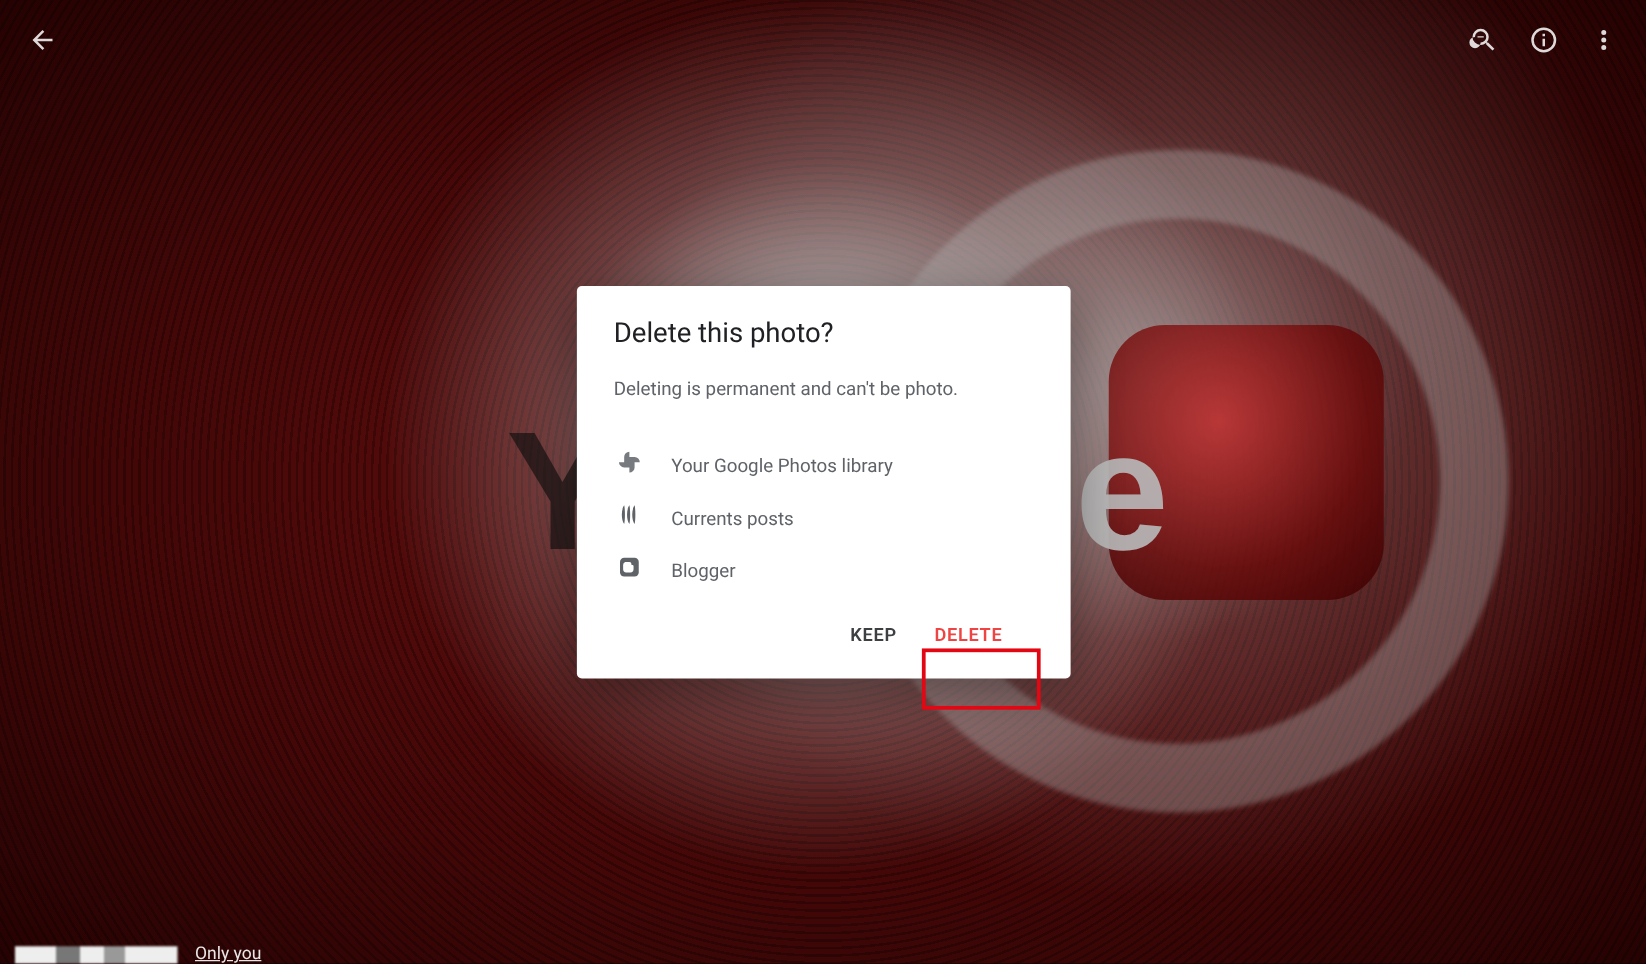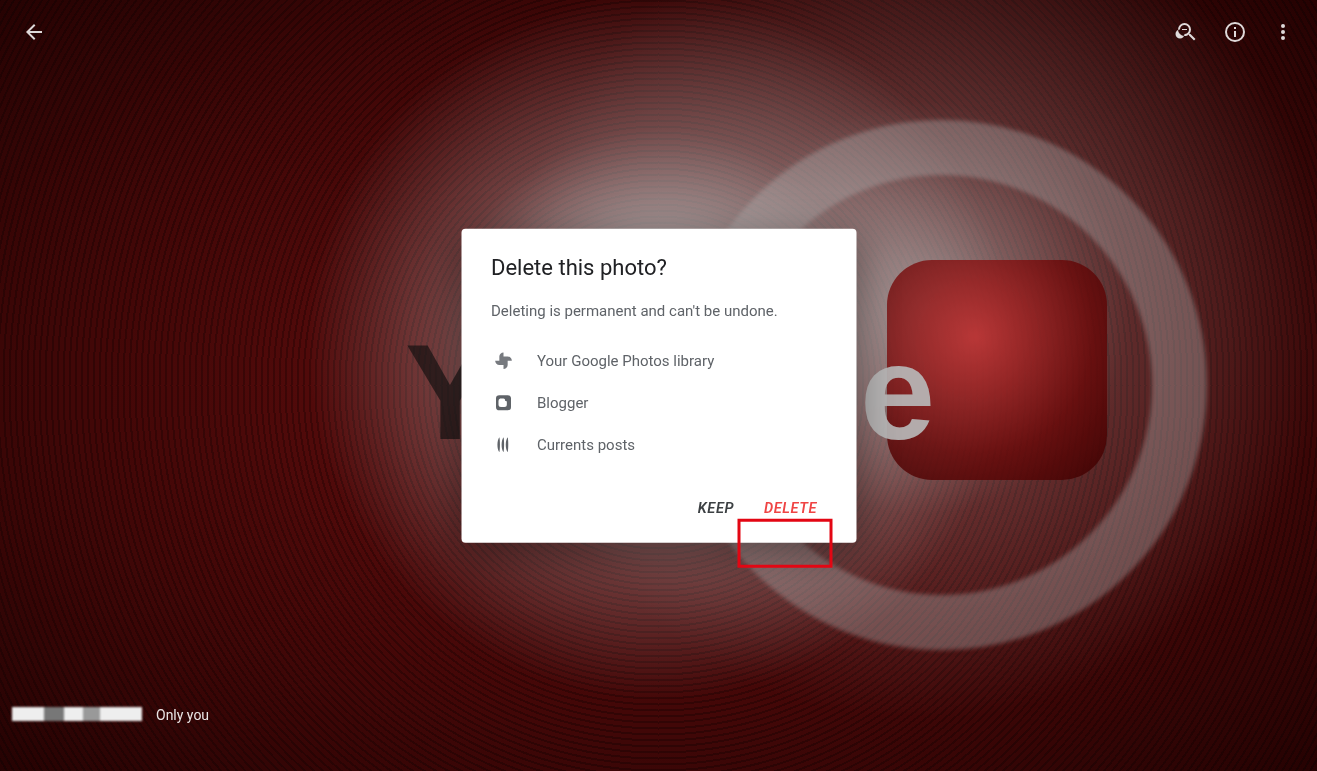--- a/index.html
+++ b/index.html
@@ -79,81 +79,81 @@
     align-items: center; justify-content: center;
     border-radius: 50%;
     cursor: pointer;
   }
   .icon-btn svg { width: 24px; height: 24px; fill: rgba(255,255,255,0.85); }
   .top-bar .spacer { flex: 1; }
 
   
   .footer {
     position: absolute;
-    left: 0; right: 0; bottom: 16px;
+    left: 0; right: 0; bottom: 0;
     height: 48px;
     display: flex;
-    align-items: flex-start;
+    align-items: flex-end;
     padding: 0 12px;
     color: rgba(255,255,255,0.9);
     font-size: 14px;
     z-index: 5;
+    text-decoration: underline;
   }
   .footer .redact {
     width: 130px; height: 14px;
     background: linear-gradient(90deg, #eee 0 25%, #777 25% 40%, #eee 40% 55%, #999 55% 68%, #eee 68% 100%);
     filter: blur(1px);
     margin-right: 14px;
   }
 
   
   .dialog {
     position: absolute;
     left: 50%; top: 50%;
     transform: translate(-50%, -50%);
     width: 395px;
     background: #fff;
     border-radius: 4px;
     box-shadow: 0 10px 40px rgba(0,0,0,0.4);
     z-index: 10;
-    padding: 26px 25px 16px 30px;
+    padding: 26px 40px 16px 30px;
     color: #3c4043;
   }
   .dialog-title {
     font-size: 22px;
     color: #202124;
     margin-bottom: 20px;
     font-weight: 400;
   }
   .dialog-text {
     font-size: 15px;
     color: #5f6368;
     line-height: 1.5;
     margin-bottom: 18px;
   }
   .dialog-list { list-style: none; margin: 0 0 10px 0; }
   .dialog-list li {
     display: flex;
-    align-items: center;
+    align-items: flex-end;
     height: 42px;
     color: #5f6368;
     font-size: 15px;
   }
   .dialog-list .li-icon {
     width: 24px; height: 24px;
     margin-right: 22px;
     display: inline-flex; align-items:center; justify-content:center;
   }
   .dialog-list .li-icon svg { width: 20px; height: 20px; fill: #5f6368; }
   .dialog-actions {
     display: flex;
     justify-content: flex-end;
     gap: 2px;
     padding-top: 14px;
-    font-style: italic;
   }
   .dlg-btn {
     border: none;
     background: transparent;
     font: inherit;
     font-size: 14.5px;
     font-weight: 600;
     letter-spacing: 0.6px;
     padding: 10px 14px;
     cursor: pointer;
@@ -196,47 +196,47 @@
   </div>
   <div class="icon-btn" aria-label="More options">
     <svg viewBox="0 0 24 24">
         <path d="M12 8a2 2 0 10-2-2 2 2 0 002 2zm0 2a2 2 0 102 2 2 2 0 00-2-2zm0 6a2 2 0 102 2 2 2 0 00-2-2z"></path>
       </svg>
   </div>
 </div>
 
 <div class="dialog">
   <h2 class="dialog-title">Delete this photo?</h2>
-  <p class="dialog-text">Deleting is permanent and can't be undone.</p>
+  <p class="dialog-text">Deleting is permanent and can't be photo.</p>
   <ul class="dialog-list">
     <li>
       <span class="li-icon">
         <svg viewBox="0 0 24 24">
             <path d="M12 2a5 5 0 00-5 5v5H2a5 5 0 005 5h5v5a5 5 0 005-5v-5h5a5 5 0 00-5-5h-5V2z" opacity="0.85"></path>
           </svg>
       </span>
       <span>Your Google Photos library</span>
     </li>
     <li>
       <span class="li-icon">
         <svg viewBox="0 0 24 24">
+            <path d="M7 3c-3 4-3 14 0 18 1-3 1-15 0-18zm5 0c-3 4-3 14 0 18 1-3 1-15 0-18zm5 0c-3 4-3 14 0 18 1-3 1-15 0-18z"></path>
+          </svg>
+      </span>
+      <span>Currents posts</span>
+    </li>
+    <li>
+      <span class="li-icon">
+        <svg viewBox="0 0 24 24">
             <rect x="3" y="3" width="18" height="18" rx="4"></rect>
             <path fill="#fff" d="M8 7h4a2 2 0 012 2v1h1a1 1 0 011 1v3a3 3 0 01-3 3H9a3 3 0 01-3-3V10a3 3 0 012-3zm1 3h3v1H9zm0 4h5v1H9z"></path>
           </svg>
       </span>
       <span>Blogger</span>
     </li>
-    <li>
-      <span class="li-icon">
-        <svg viewBox="0 0 24 24">
-            <path d="M7 3c-3 4-3 14 0 18 1-3 1-15 0-18zm5 0c-3 4-3 14 0 18 1-3 1-15 0-18zm5 0c-3 4-3 14 0 18 1-3 1-15 0-18z"></path>
-          </svg>
-      </span>
-      <span>Currents posts</span>
-    </li>
   </ul>
   <div class="dialog-actions">
     <button class="dlg-btn keep">KEEP</button>
     <button class="dlg-btn delete" id="delete-btn">DELETE</button>
   </div>
   <div class="highlight-box" id="hl" style="left: 276.516px; top: 290px; width: 94.4844px; height: 49px;"></div>
 </div>
 
 <div class="footer">
   <div class="redact"></div>

